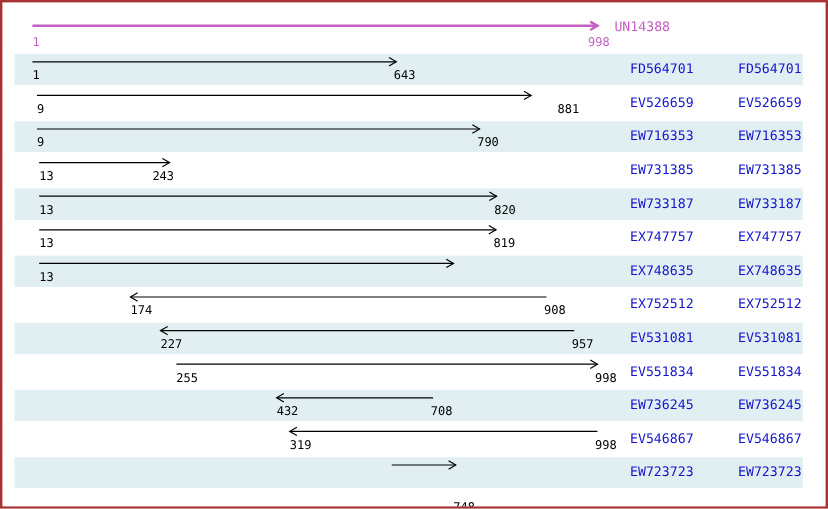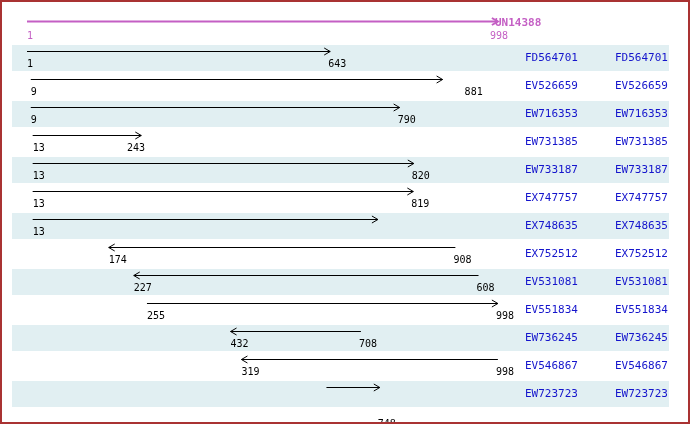--- a/index.html
+++ b/index.html
@@ -9,25 +9,24 @@
     height: 424px;
     box-sizing: border-box;
     background: #fff;
     border: 2px solid var(--border-color, #a93232);
     overflow: hidden;
     font-family: "DejaVu Sans Mono", "Liberation Mono", monospace;
   }
   .header { position: absolute; left: 0; top: 0; width: 690px; height: 43px; }
   .contig-svg { position: absolute; left: 0; top: 0; }
   .contig-title {
-    position: absolute; left: 493px; top: 15px;
+    position: absolute; left: 510px; top: 15px;
     font-size: 11px; line-height: 11px;
     color: var(--contig-color, #c45fc4);
     white-space: nowrap;
-    font-weight: bold;
   }
   .header .coord {
     position: absolute; top: 29px;
     font-size: 10px; line-height: 10px;
     color: var(--contig-color, #c45fc4);
     white-space: nowrap;
   }
   .header .coord.start { left: 25px; }
   .header .coord.end   { left: 488px; }
 
@@ -160,21 +159,21 @@
     <a class="read-id col1">EX752512</a>
     <a class="read-id col2">EX752512</a>
   </div>
 
   <div class="row alt">
     <svg class="row-svg" width="657" height="28">
           <line x1="121.7398" x2="466.5188" y1="6.5" y2="6.5" stroke="#000000" stroke-width="1"></line>
           <polyline points="127.7398,3 121.7398,6.5 127.7398,10" fill="none" stroke="#000000" stroke-width="1"></polyline>
         </svg>
     <span class="coord left" style="left: 121.74px; text-align: right;">227</span>
-    <span class="coord right" style="left: 464.519px;">608</span>
+    <span class="coord right" style="left: 464.519px;">957</span>
     <a class="read-id col1">EV531081</a>
     <a class="read-id col2">EV531081</a>
   </div>
 
   <div class="row">
     <svg class="row-svg" width="657" height="28">
           <line x1="134.9642" x2="485.8831" y1="6.5" y2="6.5" stroke="#000000" stroke-width="1"></line>
           <polyline points="479.8831,3 485.8831,6.5 479.8831,10" fill="none" stroke="#000000" stroke-width="1"></polyline>
         </svg>
     <span class="coord left" style="left: 134.964px;">255</span>

